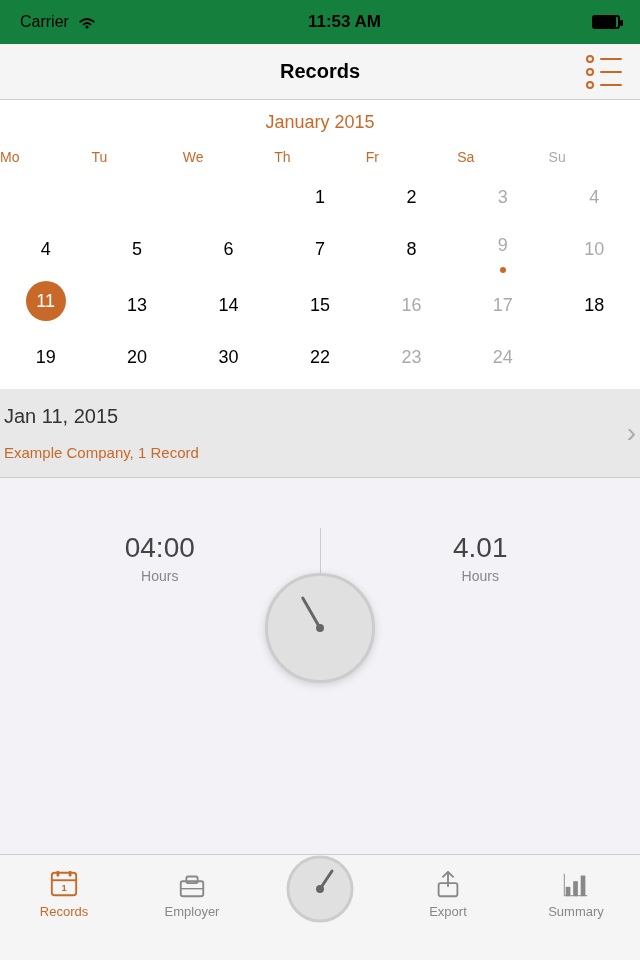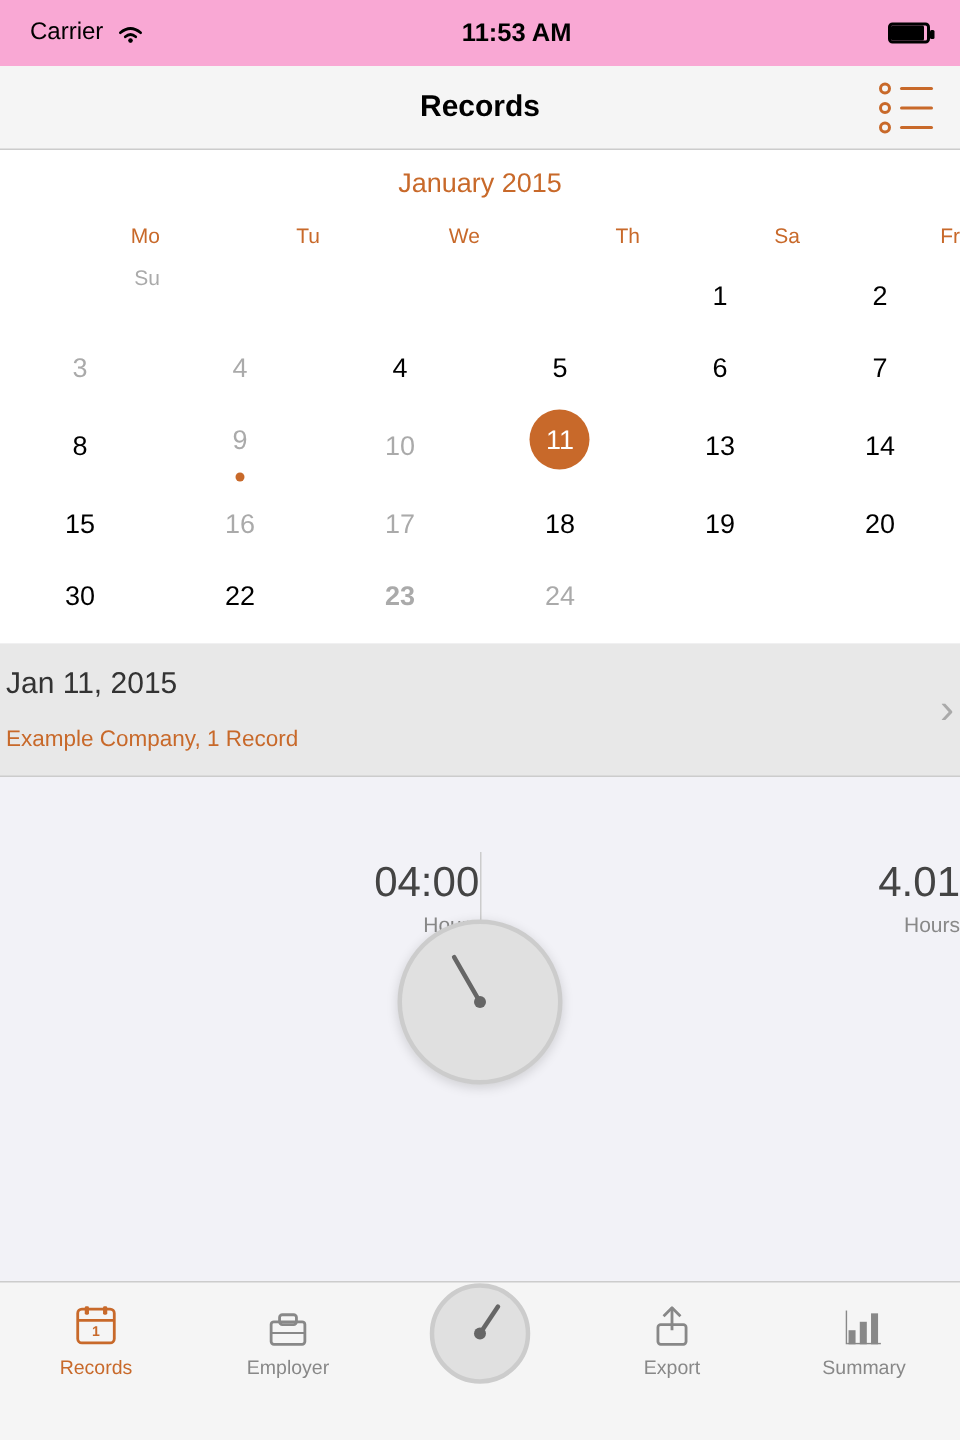--- a/index.html
+++ b/index.html
@@ -8,21 +8,21 @@
       width: 640px;
       height: 960px;
       font-family: -apple-system, 'Helvetica Neue', Helvetica, Arial, sans-serif;
       background: #f2f2f7;
       overflow: hidden;
     }
 
     
     .status-bar {
       height: 44px;
-      background: #f9a8d4;
+      background: #15803d;
       display: flex;
       align-items: center;
       justify-content: space-between;
       padding: 16px 20px;
     }
     .status-left { font-size: 16px; font-weight: 500; color: #000; display: flex; align-items: center; gap: 8px; }
     .status-time { font-size: 17px; font-weight: 600; color: #000; }
     .status-right { display: flex; align-items: center; gap: 6px; }
     .battery-icon { width: 28px; height: 14px; border: 2px solid #000; border-radius: 3px; position: relative; }
     .battery-icon::after { content: ''; position: absolute; right: -5px; top: 3px; width: 3px; height: 6px; background: #000; border-radius: 1px; }
@@ -78,22 +78,22 @@
     }
     .calendar-header {
       text-align: center;
       font-size: 18px;
       font-weight: 500;
       color: #c8692a;
       margin-bottom: 12px;
     }
     .calendar-grid {
       display: grid;
-      grid-template-columns: repeat(6, 1fr);
-      text-align: right;
+      grid-template-columns: repeat(7, 1fr);
+      text-align: left;
     }
     .day-label {
       font-size: 14px;
       color: #c8692a;
       padding: 4px 0 8px;
       font-weight: 400;
     }
     .day-label.gray { color: #aaa; }
     .day-wrapper {
       display: flex;
@@ -162,21 +162,21 @@
       background: #f2f2f7;
       display: flex;
       align-items: center;
       justify-content: center;
       padding: 20px 0 10px;
       position: relative;
       height: 150px;
     }
     .stat-block {
       flex: 1;
-      text-align: right;
+      text-align: center;
     }
     .stat-value {
       font-size: 28px;
       color: #444;
       font-weight: 300;
     }
     .stat-label {
       font-size: 14px;
       color: #888;
       margin-top: 4px;
@@ -306,22 +306,22 @@
 </div>
 
 <div class="calendar">
   <div class="calendar-header">January 2015</div>
   <div class="calendar-grid">
 
     <div class="day-label">Mo</div>
     <div class="day-label">Tu</div>
     <div class="day-label">We</div>
     <div class="day-label">Th</div>
+    <div class="day-label">Fr</div>
     <div class="day-label">Sa</div>
-    <div class="day-label">Fr</div>
     <div class="day-label gray">Su</div>
 
     <div class="day-wrapper"></div>
     <div class="day-wrapper"></div>
     <div class="day-wrapper"></div>
     <div class="day-wrapper">
         <div class="day-number">1</div>
       </div>
     <div class="day-wrapper">
         <div class="day-number">2</div>
@@ -385,21 +385,21 @@
     <div class="day-wrapper">
         <div class="day-number">20</div>
       </div>
     <div class="day-wrapper">
         <div class="day-number">30</div>
       </div>
     <div class="day-wrapper">
         <div class="day-number">22</div>
       </div>
     <div class="day-wrapper">
-        <div class="day-number" style="color:#aaa;font-weight:bold;">23</div>
+        <div class="day-number" style="color:#aaa;">23</div>
       </div>
     <div class="day-wrapper">
         <div class="day-number" style="color:#aaa;">24</div>
       </div>
   </div>
 </div>
 
 <div class="selected-info">
   <div>
     <div class="selected-date">Jan 11, 2015</div>

